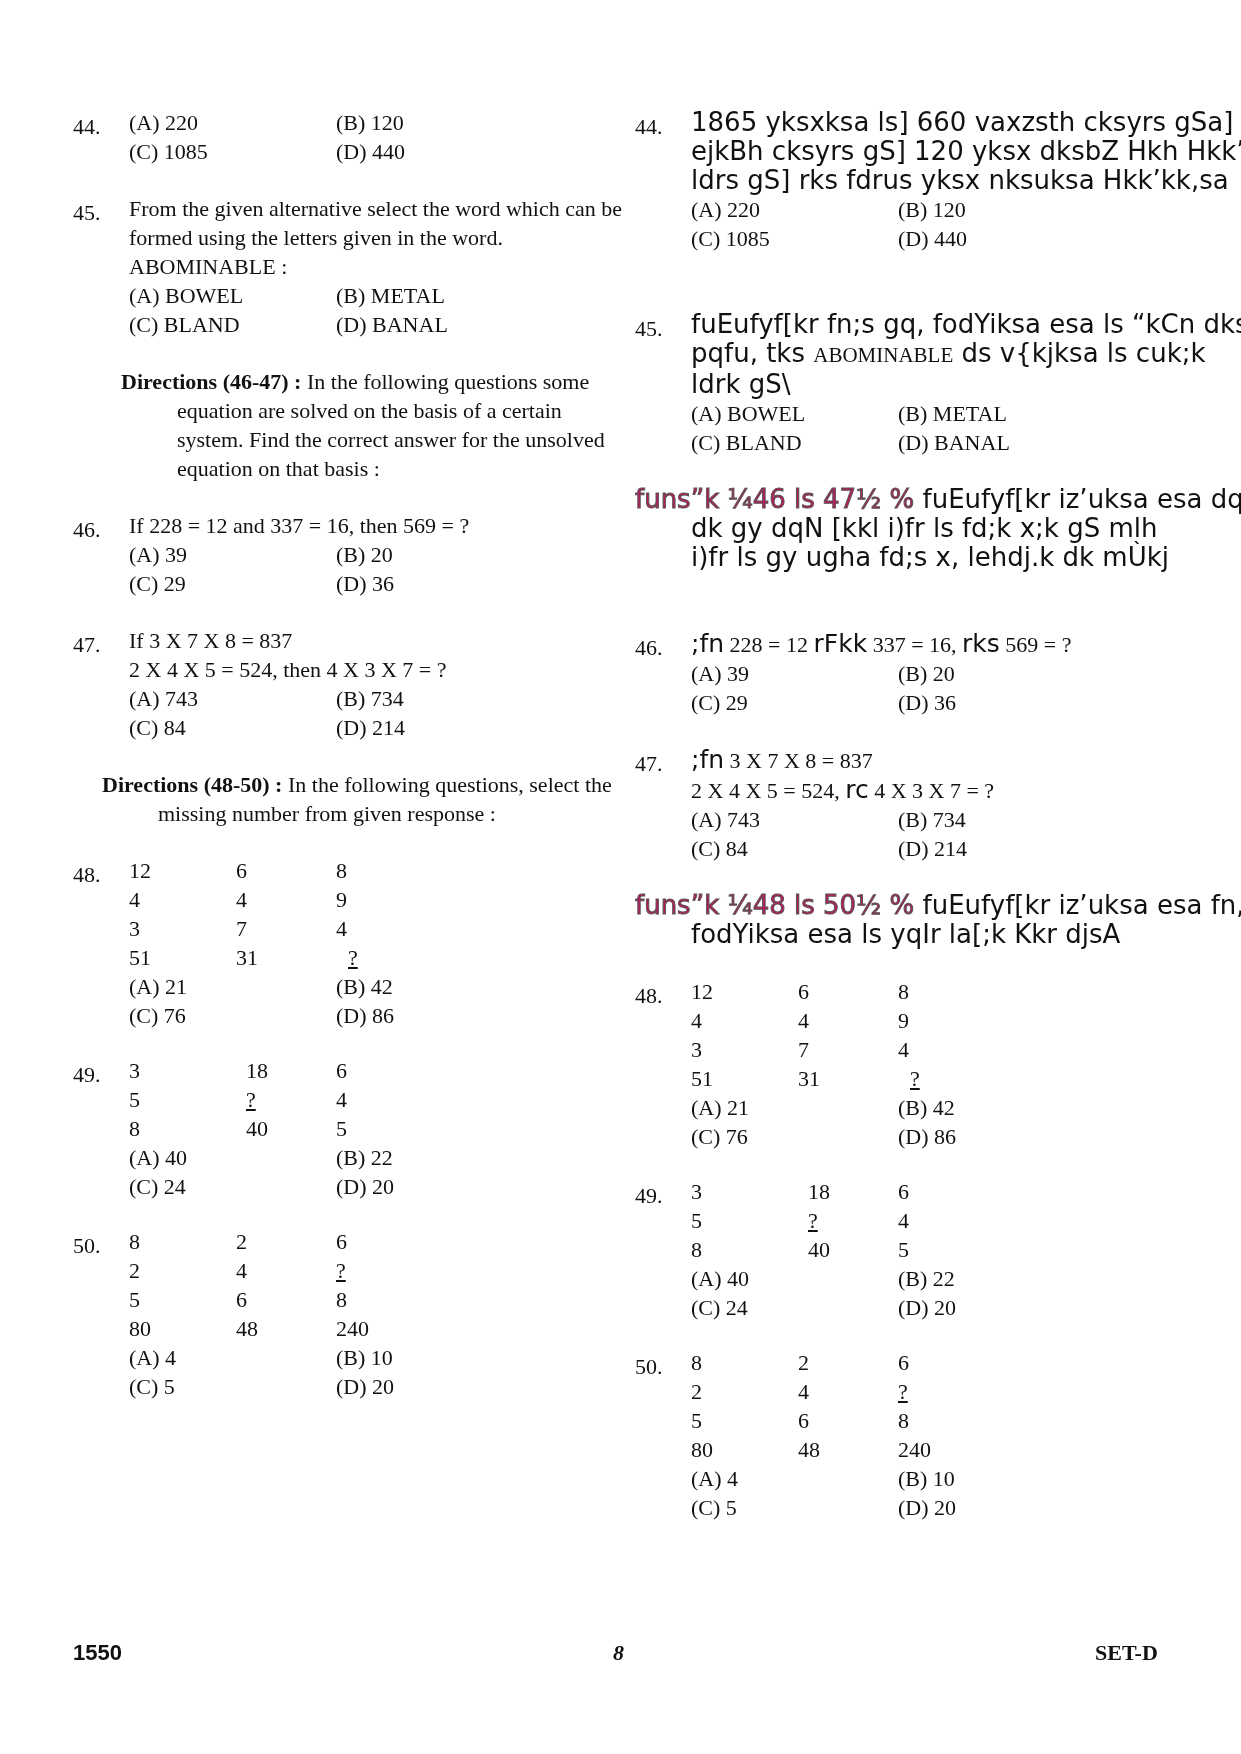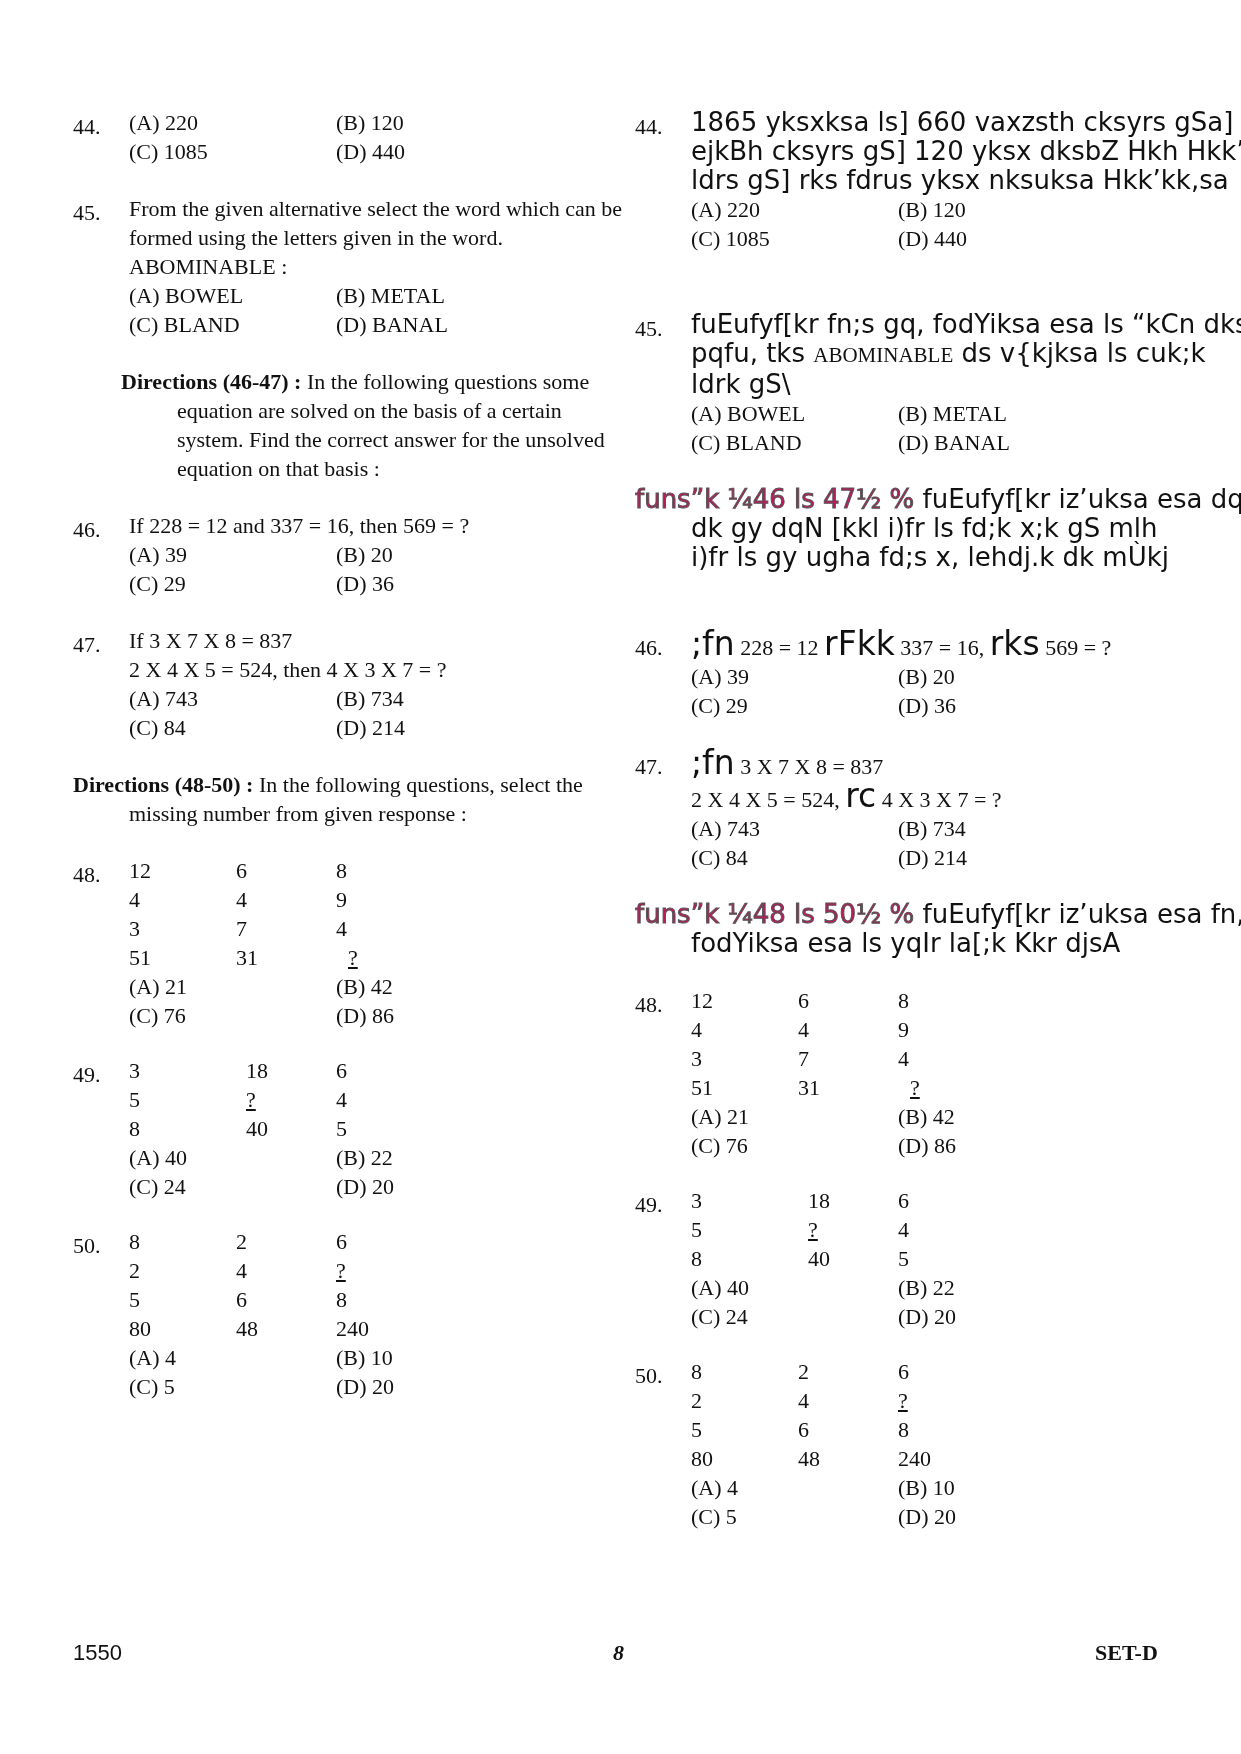--- a/index.html
+++ b/index.html
@@ -4,27 +4,27 @@
 <style>
   html, body { margin:0; padding:0; background:#fff; }
   body { width:1241px; height:1754px; position:relative; overflow:hidden; color:#111; font-family:"Liberation Serif", serif; font-size:22px; }
   .col { position:absolute; top:108px; }
   .col.left { left:73px; width:555px; }
   .col.right { left:635px; width:640px; }
   .q { position:relative; padding-left:56px; line-height:29px; }
   .q .num { position:absolute; left:0; top:4px; }
   .opts { display:grid; grid-template-columns:207px auto; }
   .hin { font-family:"DejaVu Sans", sans-serif; font-size:26px; line-height:29px; white-space:nowrap; }
-  .hin-s { font-family:"DejaVu Sans", sans-serif; font-size:33px; }
+  .hin-s { font-family:"DejaVu Sans", sans-serif; font-size:25px; }
   .outline { color:#be185d; -webkit-text-stroke:1px #555; font-family:"DejaVu Sans", sans-serif; font-size:26px; }
   .dir { line-height:29px; }
   .grid3 { display:grid; grid-template-columns:107px 100px auto; }
   .u { text-decoration:underline; }
   .footer { position:absolute; top:1640px; font-size:22px; }
-  .f-code { left:73px; font-family:"Liberation Sans", sans-serif; font-weight:normal; }
+  .f-code { left:73px; font-family:"Liberation Sans", sans-serif; font-weight:bold; }
   .f-page { left:613px; font-style:italic; font-weight:bold; }
   .f-set { left:1095px; font-weight:bold; }
 </style>
 </head>
 <body>
 
 <div class="col left">
 
   <div class="q">
     <span class="num">44.</span>
@@ -68,21 +68,21 @@
     <div>If 3 X 7 X 8 = 837</div>
     <div>2 X 4 X 5 = 524, then 4 X 3 X 7 = ?</div>
     <div class="opts">
       <span>(A)  743</span>
       <span>(B)  734</span>
       <span>(C)  84</span>
       <span>(D) 214</span>
     </div>
   </div>
 
-  <div class="dir" style="margin-top:28px; text-indent:-56px; padding-left:56px;">
+  <div class="dir" style="margin-top:28px; text-indent:-56px; padding-left:56px;margin-left:29px;">
     <b>Directions (48-50) :</b>
     <span>In the following questions, select the missing number from given response :</span>
   </div>
 
   <div class="q" style="margin-top:28px">
     <span class="num">48.</span>
     <div class="grid3">
       <span>12</span>
         <span>6</span>
         <span>8</span>

